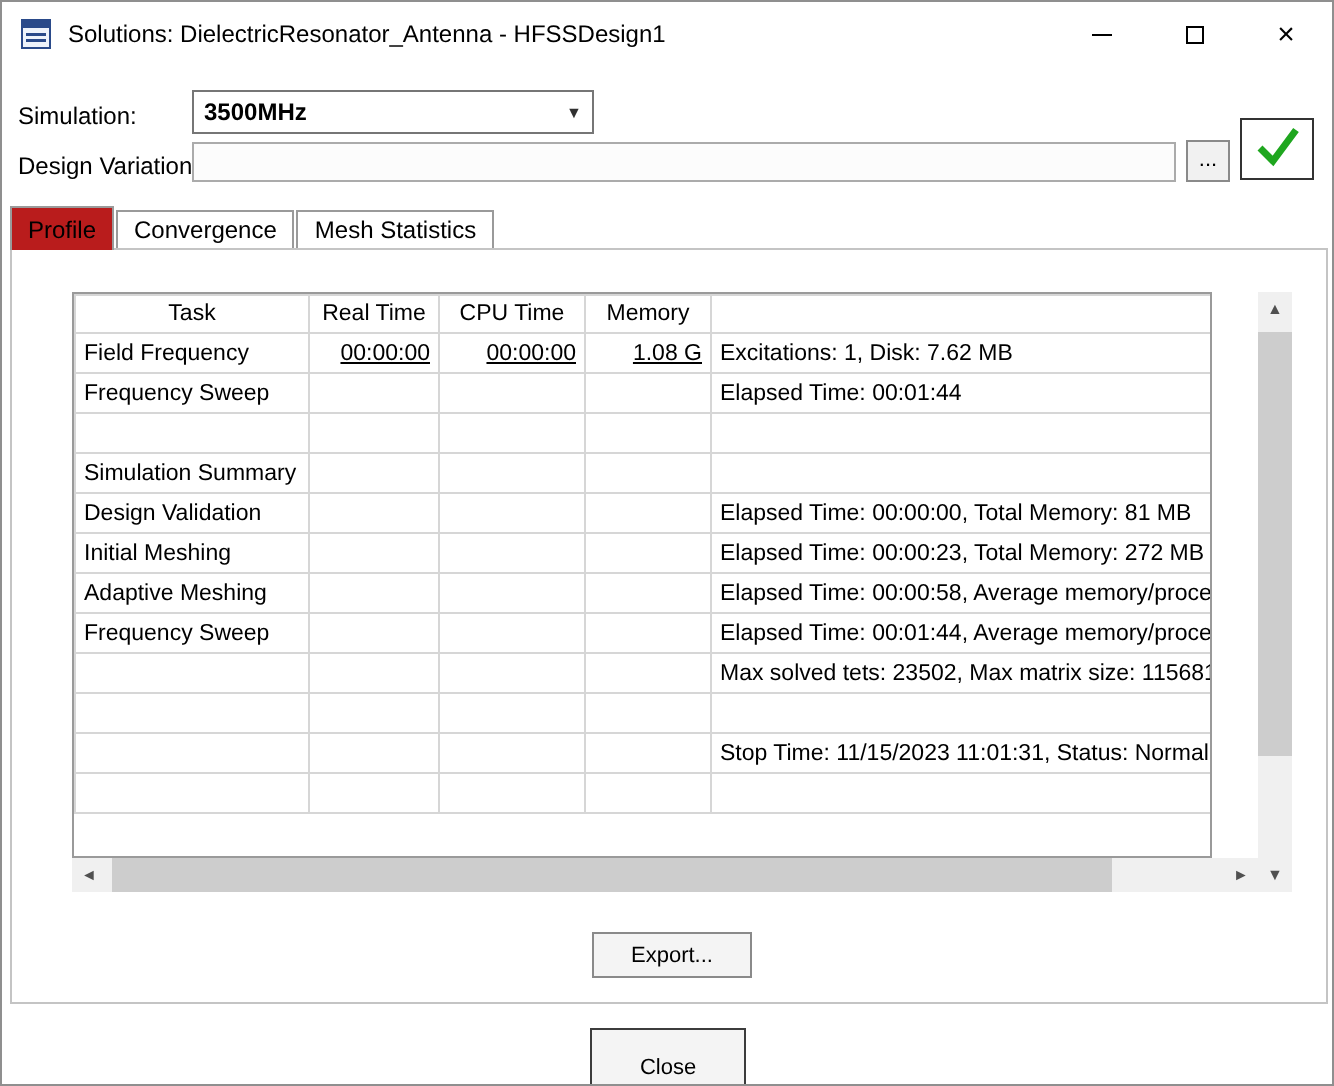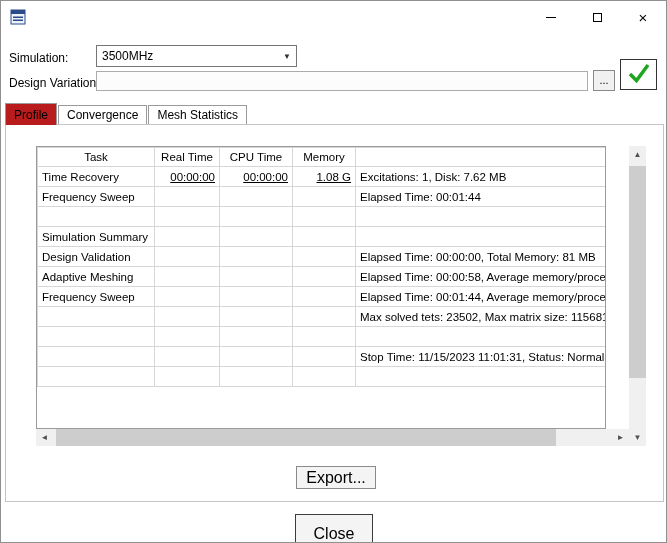--- a/index.html
+++ b/index.html
@@ -33,21 +33,21 @@
   .glyph-min { width: 10px; height: 1px; background: #000; }
   .glyph-max { width: 9px; height: 9px; border: 1px solid #000; }
   .glyph-close { font-size: 15px; line-height: 1; }
   
   .lbl { position: absolute; left: 8px; white-space: nowrap; }
   .sim-lbl { top: 50px; }
   .dv-lbl  { top: 75px; }
   .combo {
     position: absolute; left: 95px; top: 44px; width: 201px; height: 22px;
     border: 1px solid #767676; background: #fff;
-    display: flex; align-items: center;
+    display: flex; align-items: center; font-weight: bold;
   }
   .combo-value { flex: 1; padding-left: 5px; white-space: nowrap; overflow: hidden; }
   .combo-arrow { width: 18px; text-align: center; font-size: 8px; color: #303030; }
   .dv-field {
     position: absolute; left: 95px; top: 70px; width: 492px; height: 20px;
     border: 1px solid #ababab; background: #fcfcfc;
     font-family: inherit; font-size: 12px; padding: 0 4px;
   }
   .browse-btn {
     position: absolute; left: 592px; top: 69px; width: 22px; height: 21px;
@@ -104,39 +104,40 @@
     display: flex; align-items: center; justify-content: center;
     font-size: 8px; color: #505050; background: #f0f0f0;
   }
   .sb-up { top: 0; left: 0; } .sb-down { bottom: 0; left: 0; }
   .sb-left { left: 0; top: 0; } .sb-right { right: 0; top: 0; }
   .v-thumb { position: absolute; left: 0; top: 20px; width: 17px; height: 212px; background: #cdcdcd; }
   .h-thumb { position: absolute; top: 0; left: 20px; width: 500px; height: 17px; background: #cdcdcd; }
   
   .btn {
     position: absolute; background: #f4f4f4; border: 1px solid #8a8a8a;
-    font-size: 16px; font-family: inherit; cursor: default;
+    font-size: 11px; font-family: inherit; cursor: default;
   }
   .export-btn { left: 295px; top: 465px; width: 80px; height: 23px; z-index: 2; }
   .close-btn  { left: 294px; top: 513px; width: 78px; height: 40px; border-color: #3c3c3c; }
 </style>
 </head>
 <body>
 
 <div class="dialog">
 
   <div class="titlebar">
     <span class="app-icon">
       <svg width="16" height="16" viewBox="0 0 16 16">
         <rect x="1" y="1" width="14" height="14" fill="#eef3fb" stroke="#2a4a8a"></rect>
         <rect x="1" y="1" width="14" height="4" fill="#2a4a8a"></rect>
         <rect x="3" y="7.5" width="10" height="1.5" fill="#2a4a8a"></rect>
         <rect x="3" y="10.5" width="10" height="1.5" fill="#2a4a8a"></rect>
       </svg>
     </span>
+    <span class="title">Solutions: DielectricResonator_Antenna - HFSSDesign1</span>
     <span class="win-controls">
       <button class="win-btn">
         <span class="glyph-min"></span>
       </button>
       <button class="win-btn">
         <span class="glyph-max"></span>
       </button>
       <button class="win-btn">
         <span class="glyph-close">×</span>
       </button>
@@ -180,21 +181,21 @@
         <tr>
             <th>Task</th>
             <th>Real Time</th>
             <th>CPU Time</th>
             <th>Memory</th>
             <th></th>
           </tr>
       </thead>
       <tbody>
           <tr>
-            <td>Time Recovery</td>
+            <td>Field Frequency</td>
             <td class="c">00:00:00</td>
             <td class="c">00:00:00</td>
             <td class="c">1.08 G</td>
             <td>Excitations: 1, Disk: 7.62 MB</td>
           </tr>
           <tr>
             <td>Frequency Sweep</td>
             <td class="c"></td>
             <td class="c"></td>
             <td class="c"></td>
@@ -215,20 +216,27 @@
             <td></td>
           </tr>
           <tr>
             <td>Design Validation</td>
             <td class="c"></td>
             <td class="c"></td>
             <td class="c"></td>
             <td>Elapsed Time: 00:00:00, Total Memory: 81 MB</td>
           </tr>
           <tr>
+            <td>Initial Meshing</td>
+            <td class="c"></td>
+            <td class="c"></td>
+            <td class="c"></td>
+            <td>Elapsed Time: 00:00:23, Total Memory: 272 MB</td>
+          </tr>
+          <tr>
             <td>Adaptive Meshing</td>
             <td class="c"></td>
             <td class="c"></td>
             <td class="c"></td>
             <td>Elapsed Time: 00:00:58, Average memory/process: 995 MB</td>
           </tr>
           <tr>
             <td>Frequency Sweep</td>
             <td class="c"></td>
             <td class="c"></td>

